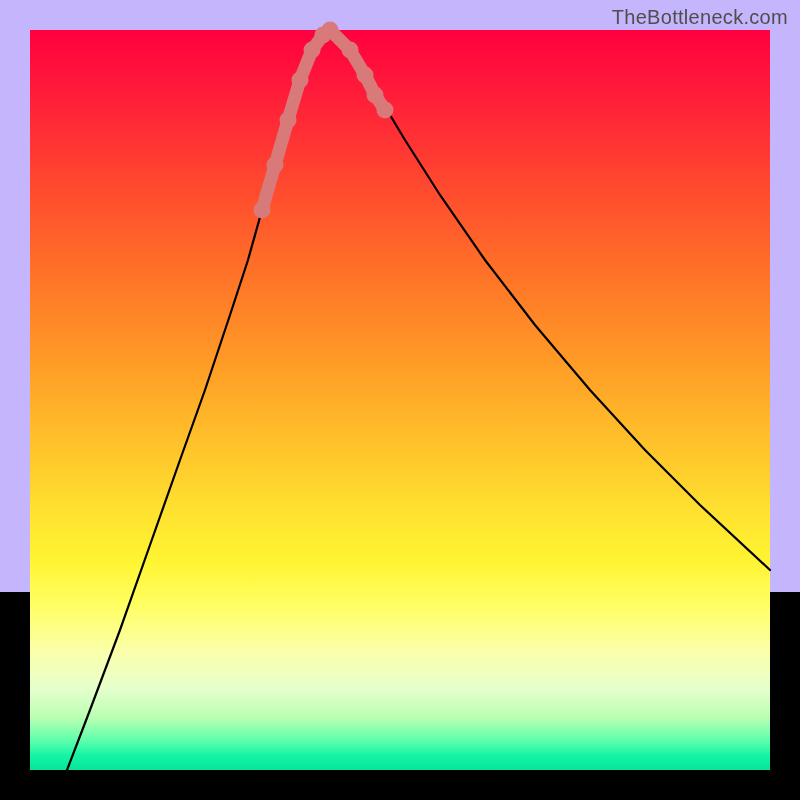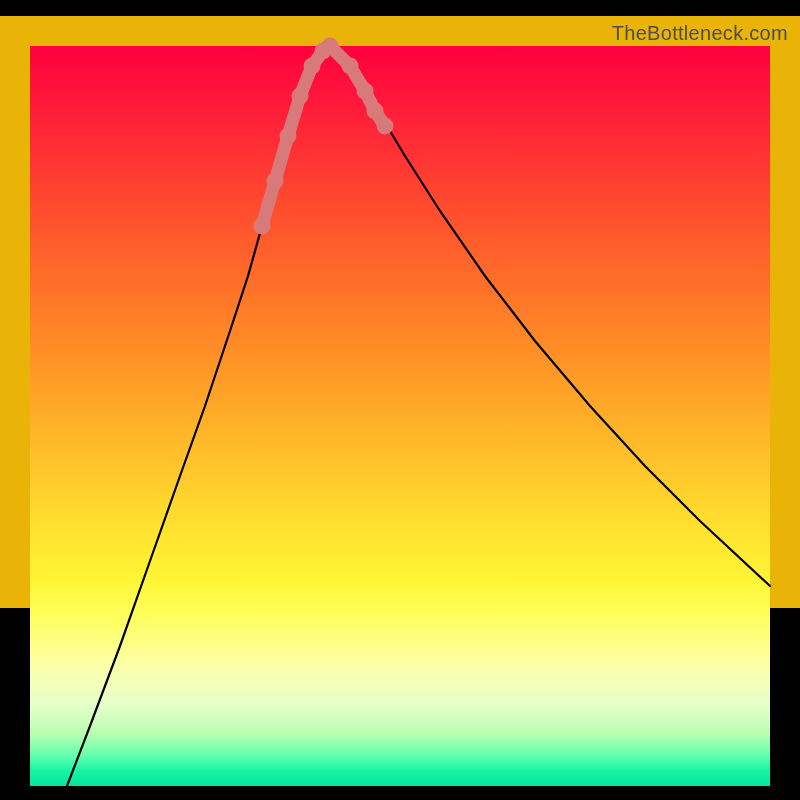--- a/index.html
+++ b/index.html
@@ -6,23 +6,23 @@
     margin: 0;
     padding: 0;
     width: 800px;
     height: 800px;
     overflow: hidden;
     background: #000;
     font-family: Arial, Helvetica, sans-serif;
   }
   .frame {
     position: absolute;
-    left: 0; top: 16px;
+    left: 0; top: 0;
     width: 800px; height: 592px;
-    background: #eab308;
+    background: #c4b5fd;
   }
   .plot {
     position: absolute;
     left: 30px;
     top: 30px;
     width: 740px;
     height: 740px;
     
     background: linear-gradient(
       to bottom,

